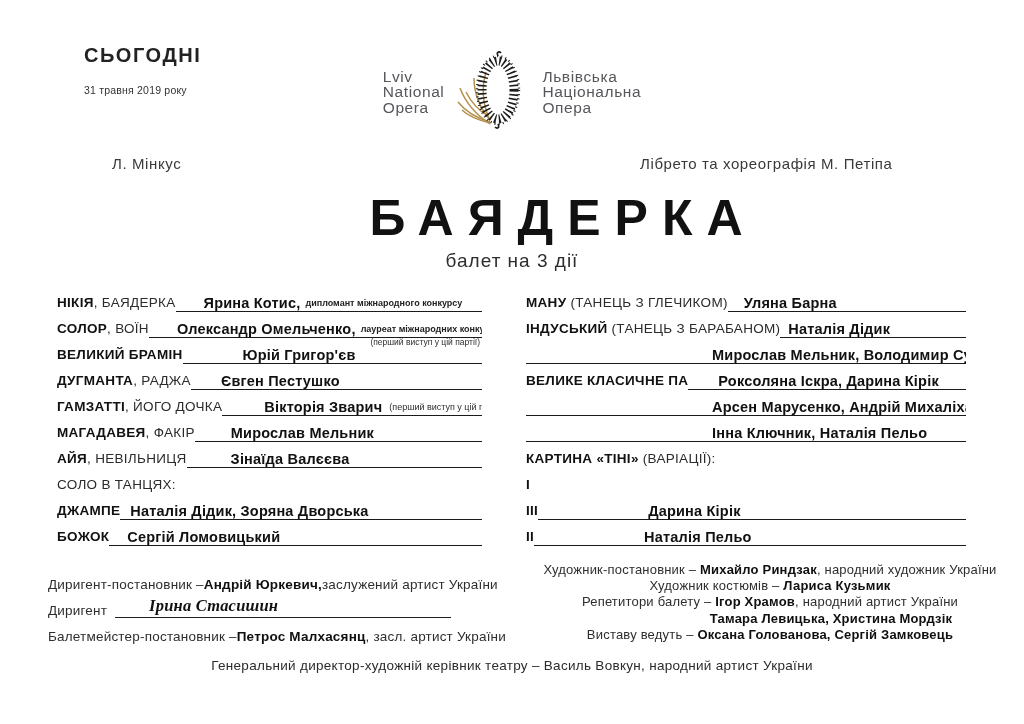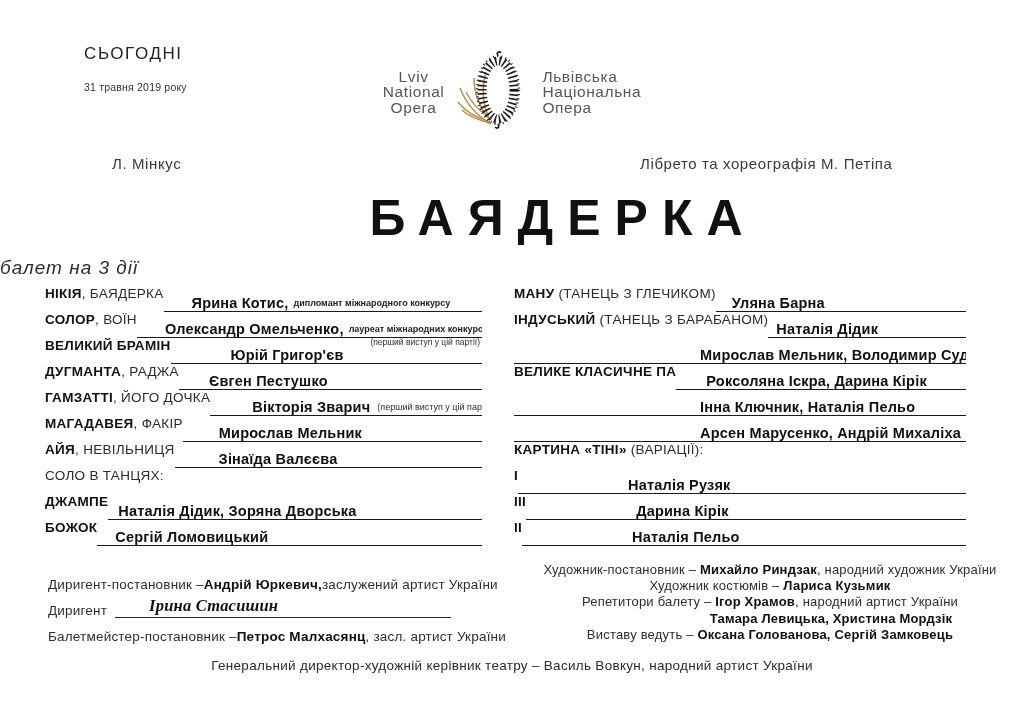--- a/index.html
+++ b/index.html
@@ -2,40 +2,40 @@
 <html><head>
 <meta charset="utf-8">
 <style>
   html,body{margin:0;padding:0;background:#fff;}
   .page{
     position:relative;width:1024px;height:724px;background:#ffffff;
     font-family:"Liberation Sans", sans-serif;color:#1d1d1d;overflow:hidden;
   }
   
   .today{position:absolute;left:84px;top:44px;}
-  .today-main{font-size:17px;font-weight:400;letter-spacing:1.6px;color:#222;}
+  .today-main{font-size:20px;font-weight:700;letter-spacing:1.6px;color:#222;}
   .today-date{font-size:10.5px;margin-top:17px;letter-spacing:.2px;color:#333;}
   
   .logo{position:absolute;top:50px;left:0;right:0;display:flex;justify-content:center;align-items:center;gap:8px;color:#56575b;}
   .logo-col{display:flex;flex-direction:column;}
-  .logo-en{text-align:center;}
+  .logo-en{text-align:left;}
   .logo-ua{text-align:left;}
   .logo-line{font-size:15.5px;line-height:15.5px;letter-spacing:.6px;}
   .logo-glyph{flex:0 0 auto;}
   
   .composer{position:absolute;left:112px;top:155px;font-size:15px;color:#3a3a3c;letter-spacing:.6px;}
   .libretto{position:absolute;left:640px;top:155px;font-size:15px;color:#3a3a3c;letter-spacing:.6px;}
   
   .title{position:absolute;top:189px;left:0;width:100%;text-align:center;font-size:50px;font-weight:700;letter-spacing:14px;text-indent:14px;color:#111;padding-left:44px;}
-  .subtitle{position:absolute;top:257px;left:0;width:100%;text-align:left;font-size:19px;letter-spacing:1px;color:#2d2d2d;font-style:italic;}
+  .subtitle{position:absolute;top:250px;left:0;width:100%;text-align:center;font-size:19px;letter-spacing:1px;color:#2d2d2d;}
   
   .cast{position:absolute;top:286px;}
   .cast-left{left:45px;width:437px;}
   .cast-right{left:514px;width:452px;}
-  .crow{display:flex;height:26px;position:relative;}
+  .crow{display:flex;align-items:flex-end;height:26px;position:relative;margin-left:12px;}
   .clabel{font-size:13.5px;letter-spacing:.3px;padding-bottom:2px;white-space:nowrap;color:#2b2b2b;}
   .clabel .b{font-weight:700;color:#111;}
   .cfill{flex:1;border-bottom:1.2px solid #1a1a1a;display:flex;align-items:flex-end;white-space:nowrap;padding-bottom:1px;overflow:hidden;}
   .cname{font-size:14.5px;font-weight:700;letter-spacing:.2px;line-height:1;color:#111;}
   .cnote{font-size:9px;font-weight:700;margin-left:5px;padding-bottom:2px;color:#222;}
   .cnote-light{font-size:9px;font-weight:400;margin-left:7px;padding-bottom:2px;color:#2e2e2e;}
   .csub{position:absolute;right:2px;top:25px;font-size:8.5px;color:#2e2e2e;}
   .cheading{font-size:13.5px;letter-spacing:.3px;padding-bottom:2px;color:#2b2b2b;}
   .cheading .b{font-weight:700;color:#111;}
   
@@ -186,36 +186,33 @@
         </span>
     </div>
     <div class="crow">
       <span class="clabel"><span class="b">ВЕЛИКЕ КЛАСИЧНЕ ПА</span></span>
       <span class="cfill p30">
           <span class="cname">Роксоляна Іскра,  Дарина Кірік</span>
         </span>
     </div>
     <div class="crow">
       <span class="cfill p186">
+          <span class="cname">Арсен Марусенко, Андрій Михаліха</span>
+        </span>
+    </div>
+    <div class="crow">
+      <span class="cfill p186">
           <span class="cname">Інна Ключник, Наталія Пельо</span>
         </span>
     </div>
     <div class="crow">
-      <span class="cfill p186">
-          <span class="cname">Арсен Марусенко, Андрій Михаліха</span>
-        </span>
-    </div>
-    <div class="crow">
       <span class="cheading"><span class="b">КАРТИНА «ТІНІ»</span><span> (ВАРІАЦІЇ):</span></span>
     </div>
     <div class="crow">
       <span class="clabel"><span class="b">I</span></span>
-      <span class="cfill p110">
-          <span class="cname">Наталія Рузяк</span>
-        </span>
     </div>
     <div class="crow">
       <span class="clabel"><span class="b">III</span></span>
       <span class="cfill p110">
           <span class="cname">Дарина Кірік</span>
         </span>
     </div>
     <div class="crow">
       <span class="clabel"><span class="b">II</span></span>
       <span class="cfill p110">

